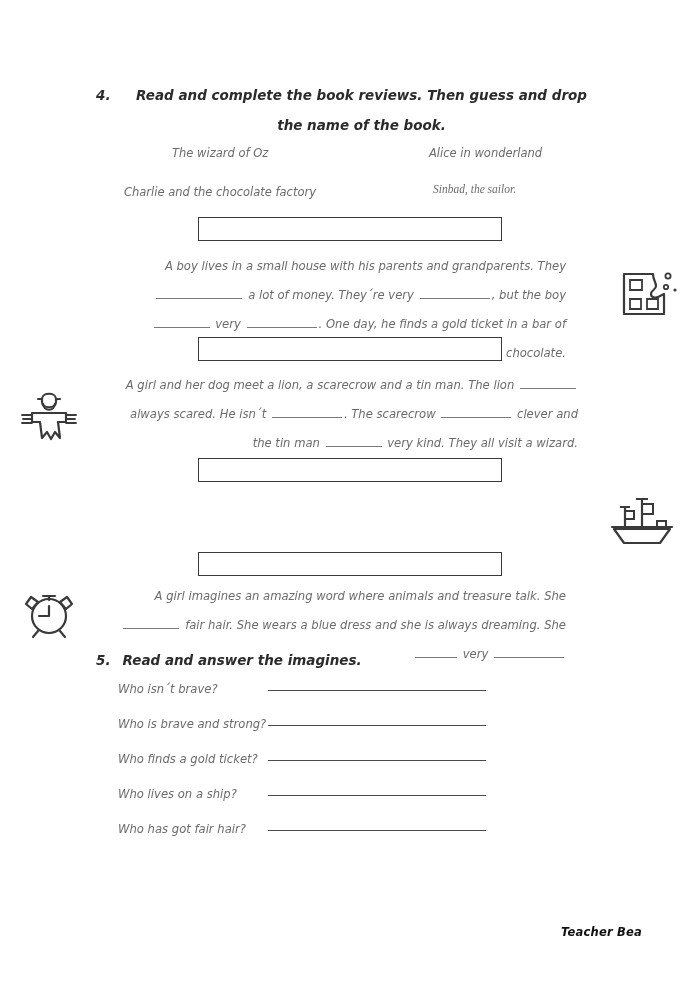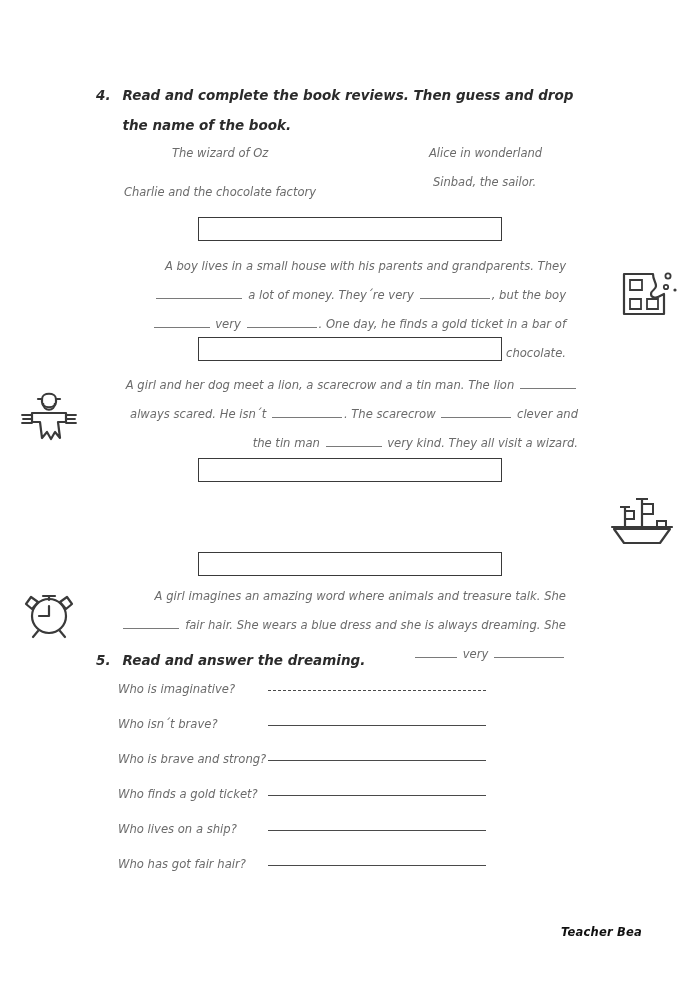--- a/index.html
+++ b/index.html
@@ -33,20 +33,21 @@
     font-size: 13.5px;
     font-weight: 600;
     line-height: 30px;
   }
   .ex-num {
     flex: 0 0 auto;
     color: #2b2b2b;
   }
   .ex-text {
     max-width: 478px;
+    text-align: center;
   }
 
   #ex4-heading { left: 96px; top: 80px; width: 520px; }
   #ex5-heading { left: 96px; top: 645px; width: 520px; }
 
   
   .titles {
     position: absolute;
     left: 96px;
     top: 146px;
@@ -56,21 +57,21 @@
   .title-opt {
     position: absolute;
     font-style: italic;
     font-size: 11.5px;
     color: #6b6b6b;
     white-space: nowrap;
   }
   .title-0 { left: 76px;  top: 0px; }
   .title-1 { left: 333px; top: 0px; }
   .title-2 { left: 28px;  top: 39px; }
-  .title-3 { left: 337px; top: 29px; }
+  .title-3 { left: 337px; top: 37px; font-family: Liberation Serif, serif; }
 
   
   .answer-box {
     position: absolute;
     left: 198px;
     width: 304px;
     height: 24px;
     border: 1.6px solid #3a3a3a;
     background: #fff;
     box-sizing: border-box;
@@ -237,29 +238,25 @@
       <path d="M31 13 V17" stroke="#3a3a3a" stroke-width="2.2" stroke-linecap="round"></path>
       <path d="M13 14 L20 19 L14 26 L8 21 Z" stroke="#3a3a3a" stroke-width="2.2" stroke-linejoin="round" fill="#fff"></path>
       <path d="M49 14 L54 21 L48 26 L42 19 Z" stroke="#3a3a3a" stroke-width="2.2" stroke-linejoin="round" fill="#fff"></path>
       <path d="M20 48 L15 54" stroke="#3a3a3a" stroke-width="2.2" stroke-linecap="round"></path>
       <path d="M42 48 L47 54" stroke="#3a3a3a" stroke-width="2.2" stroke-linecap="round"></path>
     </svg>
   </span>
 
   <div class="ex-heading" id="ex5-heading">
     <span class="ex-num">5.</span>
-    <span class="ex-text">Read and answer the dreaming.</span>
+    <span class="ex-text">Read and answer the imagines.</span>
   </div>
 
   <div class="q-list">
 
-    <div class="q-row">
-      <span class="q-label">Who is imaginative?</span>
-      <span class="q-line dashed"></span>
-    </div>
 
     <div class="q-row">
       <span class="q-label">Who isn´t brave?</span>
       <span class="q-line"></span>
     </div>
 
     <div class="q-row">
       <span class="q-label">Who is brave and strong?</span>
       <span class="q-line"></span>
     </div>

